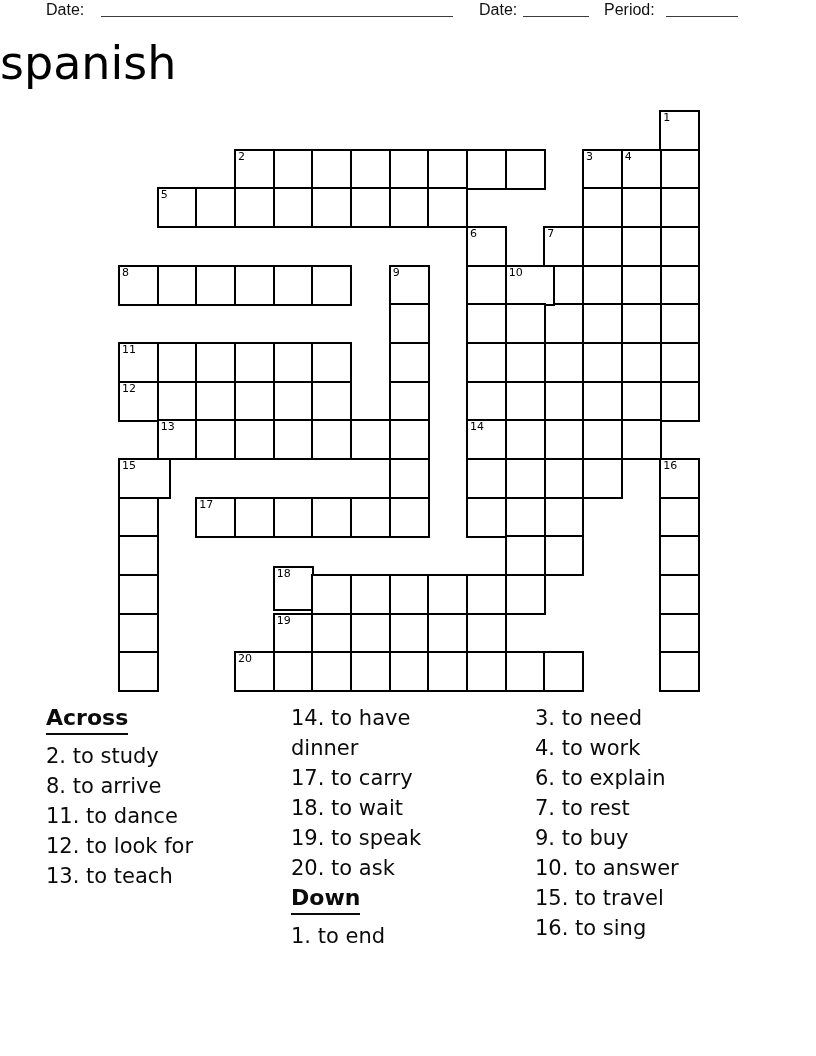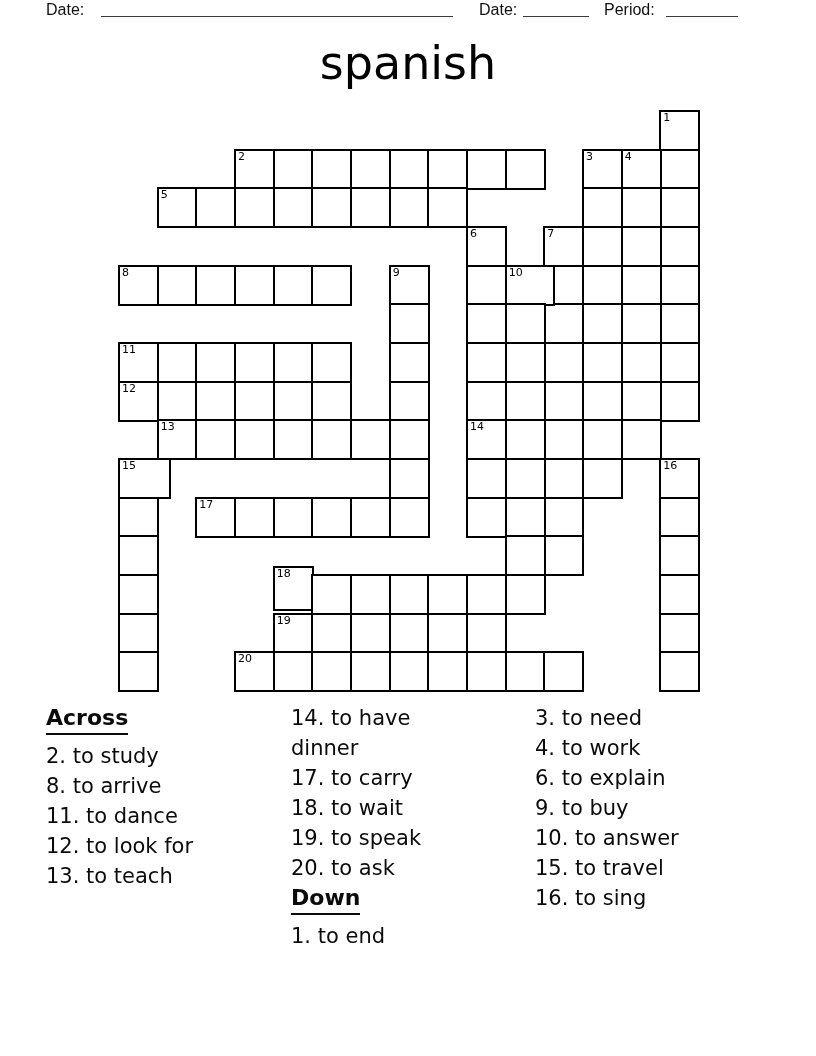--- a/index.html
+++ b/index.html
@@ -5,21 +5,21 @@
   html,body{margin:0;padding:0;}
   body{
     width:816px;height:1056px;position:relative;background:#ffffff;
     font-family:"Liberation Sans",sans-serif;color:#000;overflow:hidden;
   }
   
   .header-label{position:absolute;top:1px;font-size:16px;line-height:18px;color:#111;}
   .fill-line{position:absolute;top:16px;height:0;border-top:1.7px solid #3a3a3a;}
   
   .page-title{
-    position:absolute;top:36px;left:0;width:816px;text-align:center;
+    position:absolute;top:36px;left:0;width:816px;text-align:left;
     font-family:"DejaVu Sans",sans-serif;font-size:46px;line-height:54px;color:#000;
   }
   
   #grid{position:absolute;left:0;top:0;width:816px;height:700px;}
   .cell{
     position:absolute;box-sizing:border-box;background:#fff;
     border:2.5px solid #000;
   }
   .cell .num{
     position:absolute;top:0px;left:2px;
@@ -245,18 +245,19 @@
       <div class="clue-line"><span class="clue-num">18.</span><span> to wait</span></div>
       <div class="clue-line"><span class="clue-num">19.</span><span> to speak</span></div>
       <div class="clue-line"><span class="clue-num">20.</span><span> to ask</span></div>
       <div class="clue-heading"><span>Down</span></div>
       <div class="clue-line"><span class="clue-num">1.</span><span> to end</span></div>
     </div>
     <div class="clue-col" style="left: 535px; width: 262px;">
       <div class="clue-line"><span class="clue-num">3.</span><span> to need</span></div>
       <div class="clue-line"><span class="clue-num">4.</span><span> to work</span></div>
       <div class="clue-line"><span class="clue-num">6.</span><span> to explain</span></div>
+      <div class="clue-line"><span class="clue-num">7.</span><span> to rest</span></div>
       <div class="clue-line"><span class="clue-num">9.</span><span> to buy</span></div>
       <div class="clue-line"><span class="clue-num">10.</span><span> to answer</span></div>
       <div class="clue-line"><span class="clue-num">15.</span><span> to travel</span></div>
       <div class="clue-line"><span class="clue-num">16.</span><span> to sing</span></div>
     </div>
   </div>
 
 </body></html>

